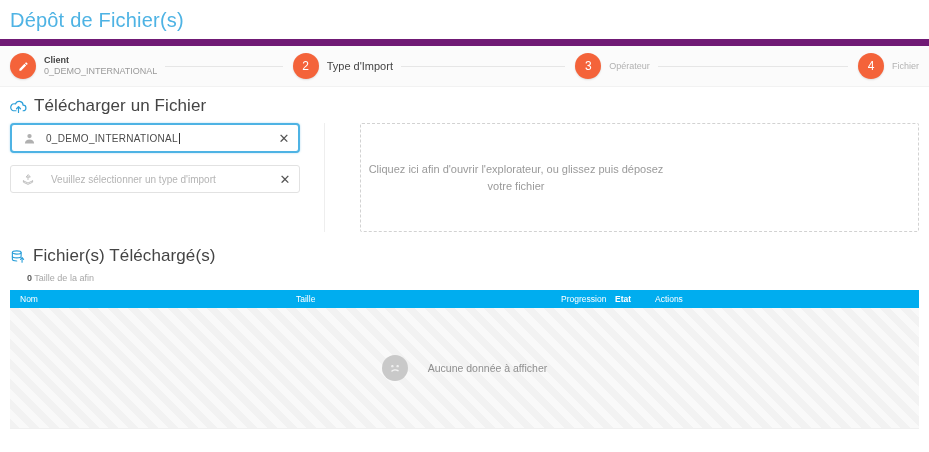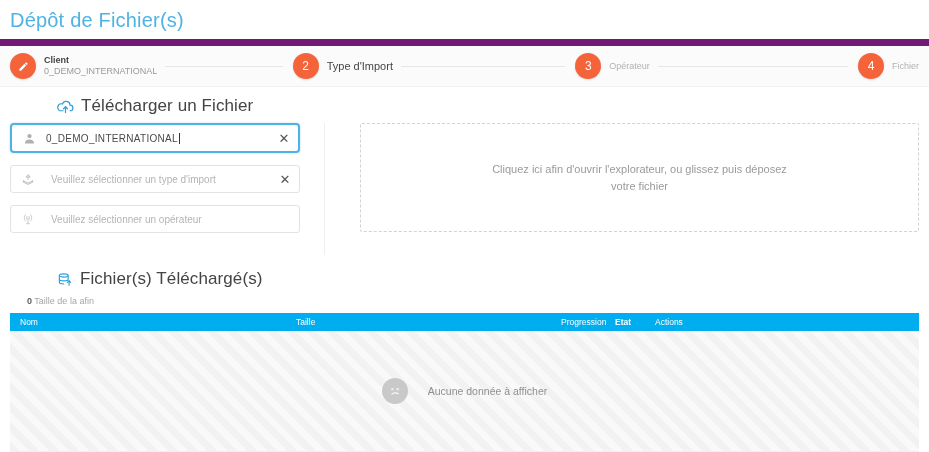--- a/index.html
+++ b/index.html
@@ -97,21 +97,20 @@
     line-height: 13px;
   }
   .step-title.muted { color: #b2b2b2; font-size: 9px; }
 
   
   .section-head {
     display: flex;
     align-items: center;
     gap: 7px;
     padding: 9px 0 7px 10px;
-    margin-left: 47px;
   }
   .section-head .title {
     font-size: 17px;
     font-weight: 400;
     color: #444444;
     letter-spacing: 0.1px;
   }
   .head-icon { display: flex; align-items: center; color: #2b9fd9; }
 
   
@@ -185,21 +184,21 @@
   .right-col {
     flex: 1 1 auto;
     padding: 0 10px 0 35px;
   }
   .dropzone {
     border: 1px dashed #d2d2d2;
     border-radius: 2px;
     height: 107px;
     display: flex;
     align-items: center;
-    justify-content: center;
+    justify-content: flex-start;
     text-align: center;
     font-size: 11px;
     color: #9a9a9a;
     line-height: 17px;
     background: #ffffff;
   }
   .dropzone span { max-width: 310px; display: block; }
 
   
   .queue-info {
@@ -335,33 +334,20 @@
           <path d="M12 3.5 8.5 7.5h7z"></path>
             <path d="M12 7v5"></path>
           <path d="M3.5 14.5 12 18.5l8.5-4"></path>
             <path d="M3.5 14.5v2.5L12 21l8.5-4v-2.5"></path>
         </svg>
       </span>
       <span class="f-value placeholder">Veuillez sélectionner un type d'import</span>
       <span class="clear-x">✕</span>
     </div>
 
-    <div class="field">
-      <span class="f-icon">
-        <svg width="14" height="14" viewBox="0 0 24 24" fill="none" stroke="#c9c9c9" stroke-width="1.6" stroke-linecap="round">
-          <path d="M7.5 4.5a8 8 0 0 0 0 11"></path>
-            <path d="M16.5 4.5a8 8 0 0 1 0 11"></path>
-          <path d="M10 7.5a4 4 0 0 0 0 5"></path>
-            <path d="M14 7.5a4 4 0 0 1 0 5"></path>
-          <path d="M12 10v10"></path>
-            <path d="M9.5 20h5"></path>
-        </svg>
-      </span>
-      <span class="f-value placeholder">Veuillez sélectionner un opérateur</span>
-    </div>
 
   </div>
 
   <div class="right-col">
     <div class="dropzone">
       <span>Cliquez ici afin d'ouvrir l'explorateur, ou glissez puis déposez votre fichier</span>
     </div>
   </div>
 
 </div>

